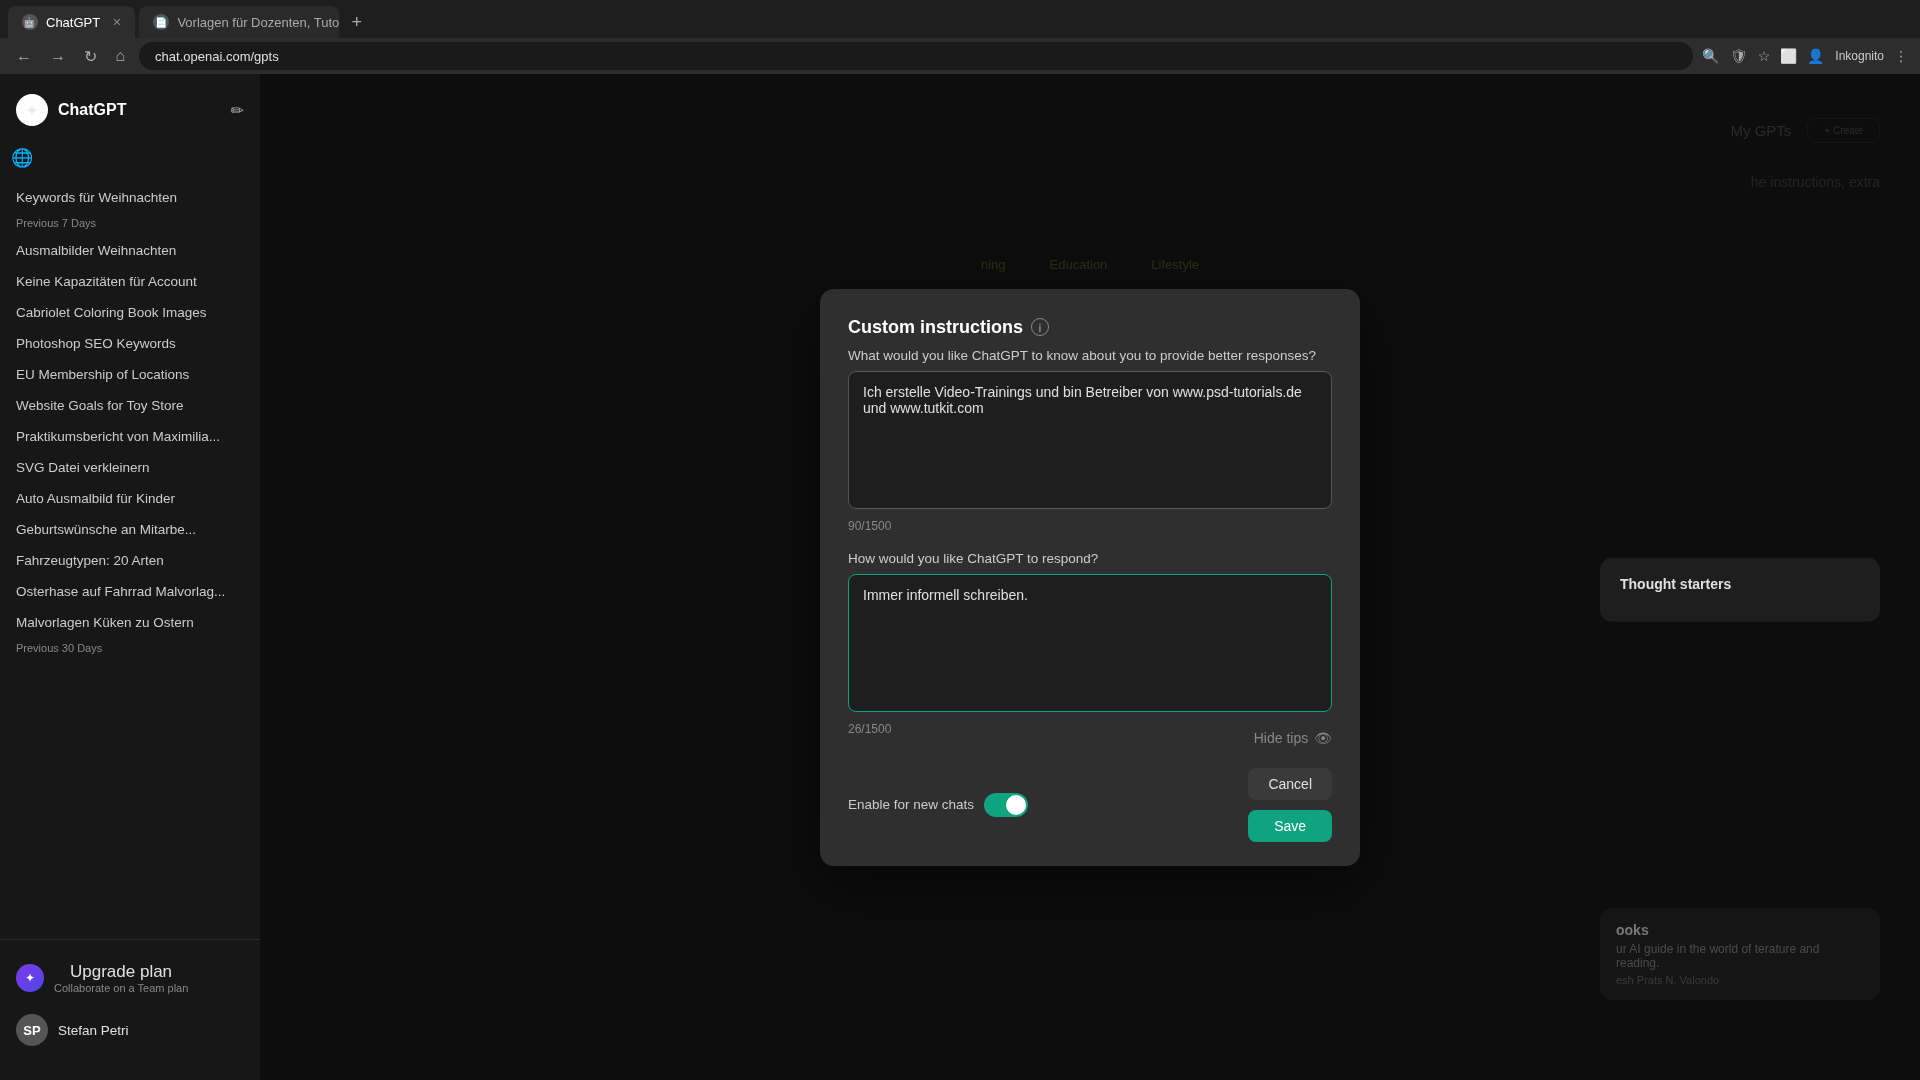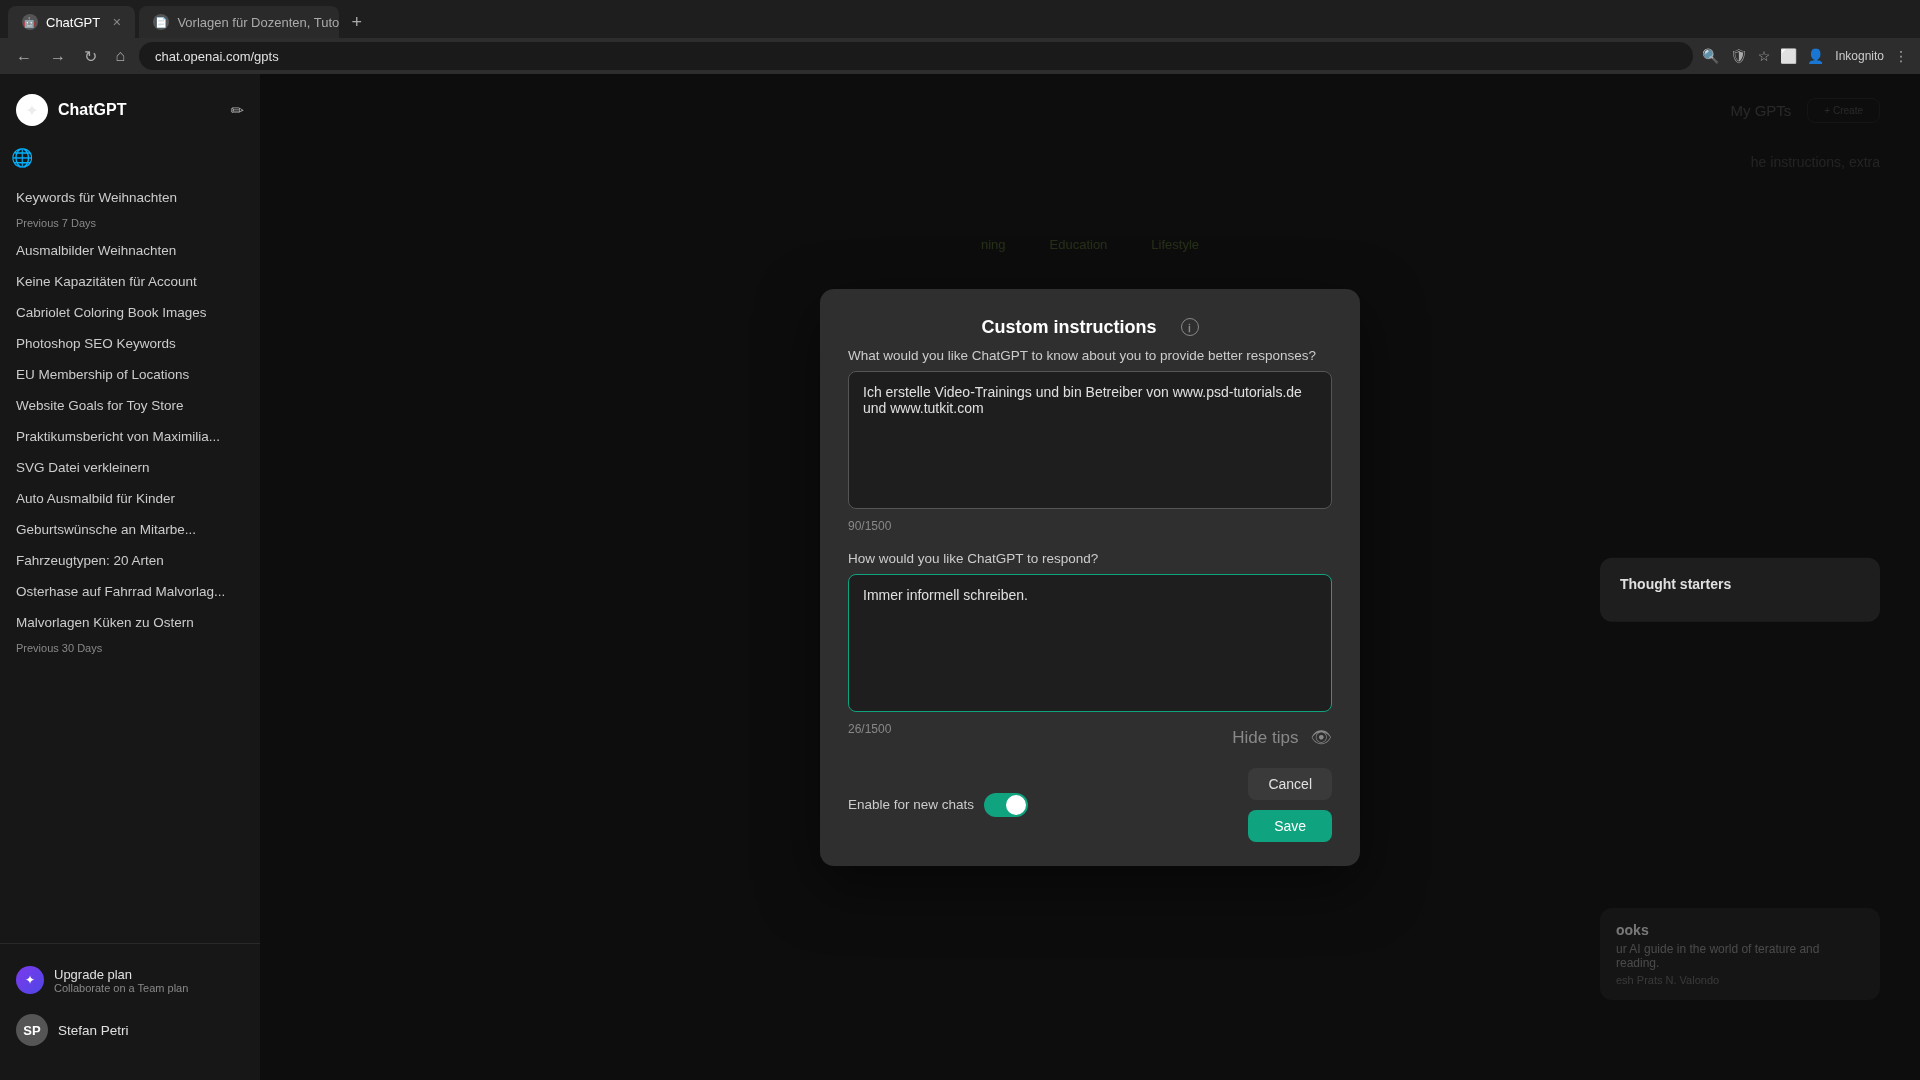--- a/index.html
+++ b/index.html
@@ -194,21 +194,21 @@
     }
     .upgrade-icon {
       width: 28px; height: 28px;
       background: linear-gradient(135deg, #7c3aed, #4f46e5);
       border-radius: 50%;
       display: flex; align-items: center; justify-content: center;
       font-size: 12px;
       color: #fff;
     }
     .upgrade-text { display: flex; flex-direction: column; }
-    .upgrade-title { font-size: 13px; color: #e0e0e0; font-weight: 500; }
+    .upgrade-title { font-size: 17px; color: #e0e0e0; font-weight: 500; margin-left: 16px; }
     .upgrade-sub { font-size: 11px; color: #888; }
 
     .user-item {
       display: flex;
       align-items: center;
       gap: 10px;
       padding: 10px 16px;
       cursor: pointer;
     }
     .user-avatar {
@@ -228,21 +228,21 @@
       flex: 1;
       background: #212121;
       position: relative;
       overflow: hidden;
     }
 
     
     .gpt-page-bg {
       position: absolute;
       top: 0; left: 0; right: 0; bottom: 0;
-      padding: 24px 40px;
+      padding: 44px 40px;
       opacity: 0.4;
     }
     .gpt-page-header {
       display: flex;
       justify-content: flex-end;
       align-items: center;
       gap: 16px;
       margin-bottom: 30px;
     }
     .my-gpts-btn {
@@ -295,23 +295,22 @@
       position: relative;
       z-index: 20;
       box-shadow: 0 20px 60px rgba(0,0,0,0.5);
     }
     .modal-title {
       font-size: 18px;
       font-weight: 600;
       color: #fff;
       display: flex;
       align-items: center;
-      gap: 24px;
+      gap: 8px;
       margin-bottom: 10px;
-      justify-content: center;
     }
     .info-icon {
       width: 18px; height: 18px;
       border-radius: 50%;
       border: 1.5px solid #888;
       display: flex; align-items: center; justify-content: center;
       font-size: 11px;
       color: #888;
       flex-shrink: 0;
     }
@@ -568,21 +567,21 @@
           <textarea class="modal-textarea" rows="7" style="">Ich erstelle Video-Trainings und bin Betreiber von www.psd-tutorials.de und www.tutkit.com</textarea>
         </div>
         <div class="char-count">90/1500</div>
 
         <div class="section-label">How would you like ChatGPT to respond?</div>
         <div class="textarea-wrapper">
           <textarea class="modal-textarea textarea-second" rows="7" style="">Immer informell schreiben.</textarea>
         </div>
         <div style="display:flex;justify-content:space-between;align-items:center;margin-bottom:14px;">
           <span class="char-count">26/1500</span>
-          <span style="font-size:17px;color:#888;display:flex;align-items:center;gap:12px;">
+          <span style="font-size:14px;color:#888;display:flex;align-items:center;gap:6px;">
             <span>Hide tips</span>
             <span>👁</span>
           </span>
         </div>
 
         <div class="modal-footer">
           <div class="enable-toggle-group">
             <span class="enable-label">Enable for new chats</span>
             <div class="toggle">
               <div class="toggle-knob"></div>

